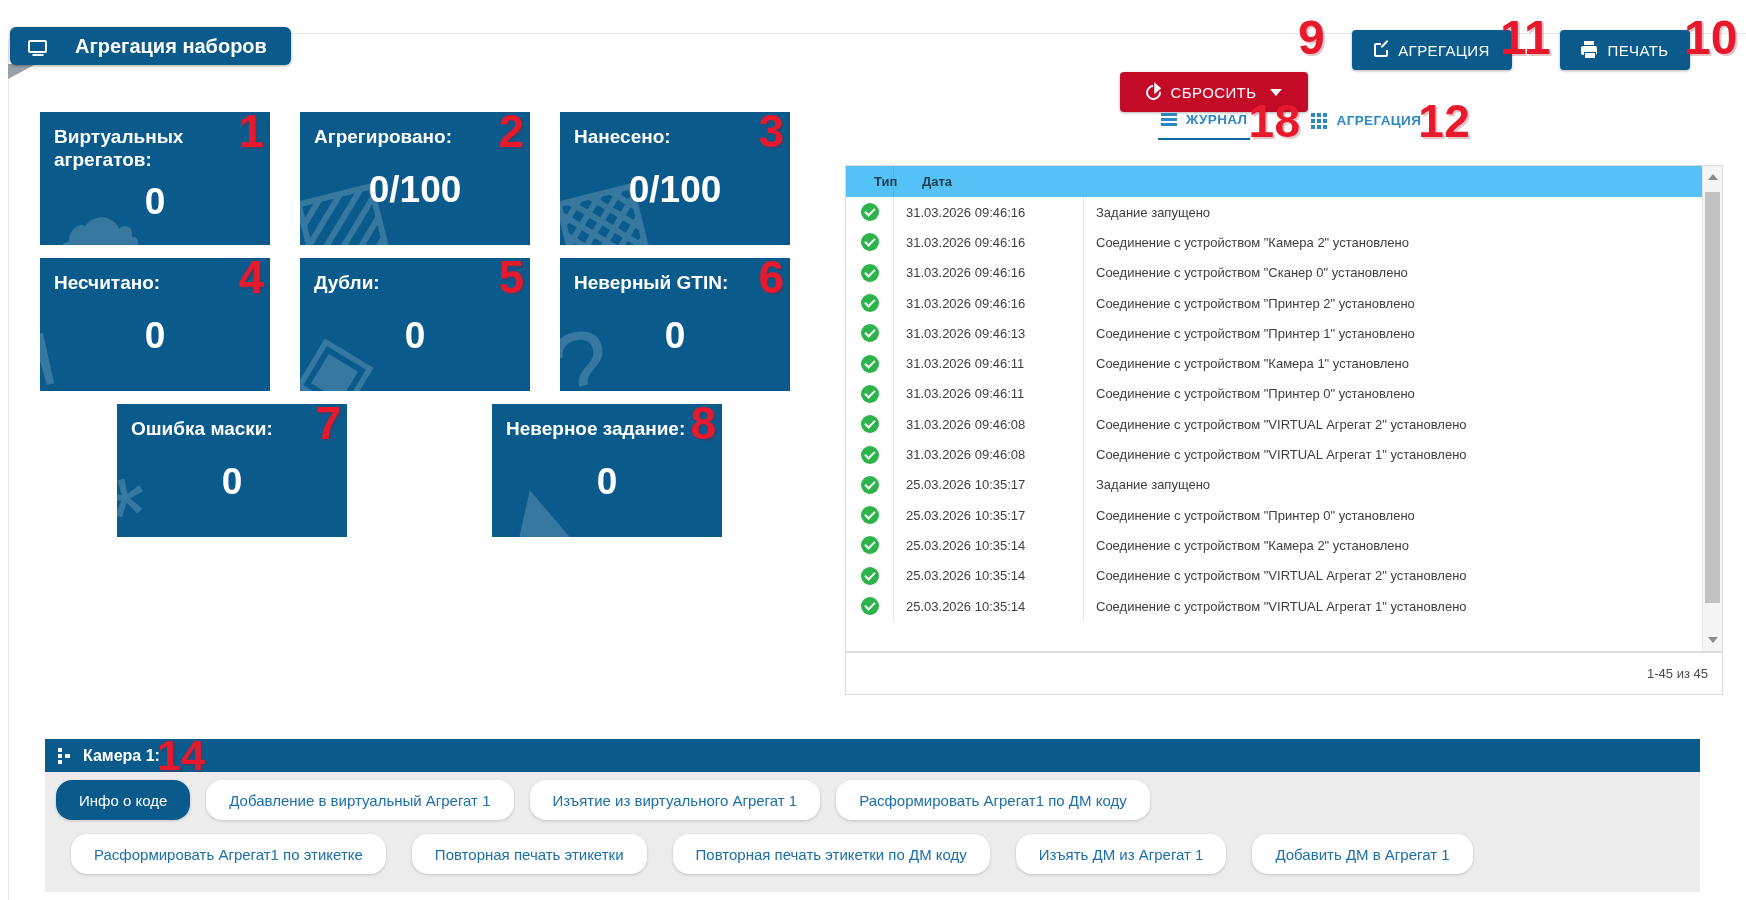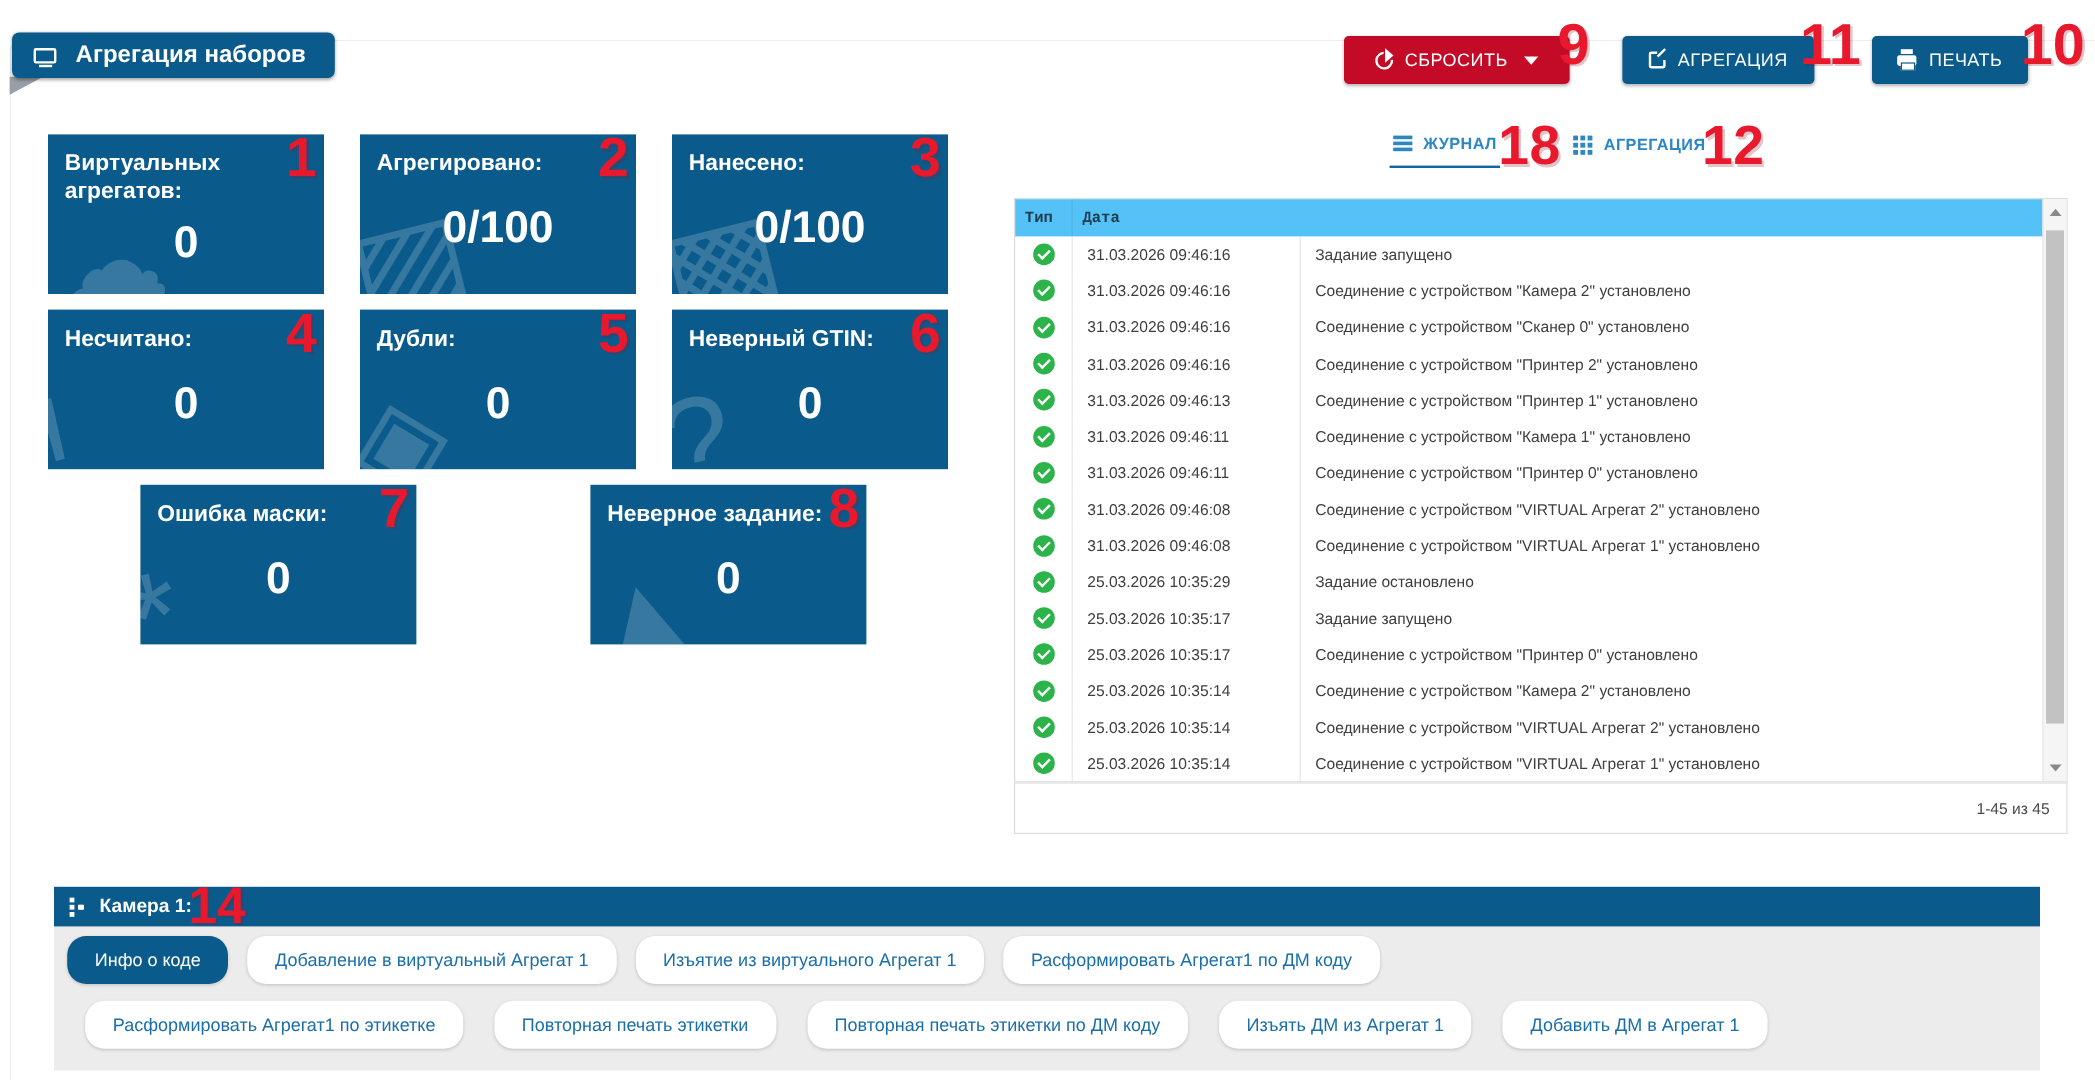--- a/index.html
+++ b/index.html
@@ -15,29 +15,29 @@
   }
   *{margin:0;padding:0;box-sizing:border-box;font-family:"Liberation Sans",sans-serif;}
   html,body{width:1746px;height:900px;background:#fff;overflow:hidden;position:relative;}
   .ann{position:absolute;color:var(--ann);font-weight:700;font-size:48px;line-height:1;z-index:60;text-shadow:2px 2px 0 rgba(140,20,40,.25);}
 
   
   .card{position:absolute;left:8px;top:33px;right:0;bottom:0;background:#fff;border:1px solid #e8e8e8;border-right:none;border-bottom:none;border-top-left-radius:10px;}
   .fold{position:absolute;left:8px;top:64px;width:0;height:0;border-top:15px solid #97a0a6;border-right:28px solid transparent;z-index:5;}
 
   
-  .title-tab{position:absolute;left:10px;top:27px;height:38px;background:var(--primary);border-radius:6px;display:flex;align-items:center;gap:16px;padding:0 24px 0 18px;z-index:10;box-shadow:0 1px 3px rgba(0,0,0,.35);}
+  .title-tab{position:absolute;left:10px;top:27px;height:38px;background:var(--primary);border-radius:6px;display:flex;align-items:center;gap:28px;padding:0 24px 0 18px;z-index:10;box-shadow:0 1px 3px rgba(0,0,0,.35);}
   .title-tab span.txt{color:#fff;font-size:20px;font-weight:700;}
   .monitor-icon{width:19px;height:13px;border:2px solid #fff;border-radius:2px;position:relative;display:inline-block;}
   .monitor-icon::after{content:'';position:absolute;left:50%;transform:translateX(-50%);bottom:-5px;width:11px;height:2px;background:#fff;}
 
   
   .tbtn{position:absolute;top:30px;height:40px;border:none;border-radius:4px;display:flex;align-items:center;justify-content:center;gap:10px;color:#fff;cursor:pointer;box-shadow:0 1px 3px rgba(0,0,0,.3);}
   .tbtn .lbl{font-size:15px;letter-spacing:.4px;color:#fff;}
-  .btn-reset{left:1120px;width:188px;background:var(--red);}
+  .btn-reset{left:1120px;width:188px;background:var(--red);margin-top:42px;}
   .btn-aggr{left:1352px;width:160px;background:var(--primary);}
   .btn-print{left:1560px;width:130px;background:var(--primary);}
   .refresh-icon{width:15px;height:15px;border:2px solid #fff;border-radius:50%;border-top-color:transparent;position:relative;display:inline-block;transform:rotate(40deg);}
   .refresh-icon::after{content:'';position:absolute;top:-4px;right:-1px;width:0;height:0;border-left:6px solid transparent;border-right:6px solid transparent;border-bottom:7px solid #fff;transform:rotate(50deg);}
   .caret-down{width:0;height:0;border-left:6px solid transparent;border-right:6px solid transparent;border-top:7px solid #fff;display:inline-block;margin-left:4px;}
   .external-icon{width:14px;height:14px;border:2px solid #fff;border-radius:2px;position:relative;display:inline-block;}
   .external-icon::before{content:'';position:absolute;top:-4px;right:-4px;width:9px;height:9px;background:var(--primary);}
   .external-icon::after{content:'';position:absolute;top:-2px;right:-3px;width:9px;height:2px;background:#fff;transform:rotate(-45deg);}
   .printer-icon{width:16px;height:9px;background:#fff;border-radius:2px;position:relative;display:inline-block;}
   .printer-icon::before{content:'';position:absolute;top:-5px;left:3px;width:10px;height:4px;background:#fff;}
@@ -63,21 +63,21 @@
   .tabs{position:absolute;left:1158px;top:112px;display:flex;gap:58px;z-index:10;}
   .tab{display:flex;align-items:center;gap:9px;color:var(--tab);font-size:13.5px;font-weight:700;letter-spacing:.4px;padding:0 3px 11px 3px;position:relative;cursor:pointer;}
   .tab.active{border-bottom:2px solid #0f67a1;}
   .tab .tab-ann{position:absolute;right:-50px;top:-14px;font-size:46px;font-weight:700;color:var(--ann);line-height:1;text-shadow:2px 2px 0 rgba(140,20,40,.25);}
   .list-icon{width:16px;height:3px;background:var(--tab);box-shadow:0 5px 0 var(--tab),0 10px 0 var(--tab);margin-top:-10px;display:inline-block;}
   .grid-icon{width:4px;height:4px;background:var(--tab);box-shadow:6px 0 0 var(--tab),12px 0 0 var(--tab),0 6px 0 var(--tab),6px 6px 0 var(--tab),12px 6px 0 var(--tab),0 12px 0 var(--tab),6px 12px 0 var(--tab),12px 12px 0 var(--tab);margin:-12px 12px 0 0;display:inline-block;}
 
   
   .log-panel{position:absolute;left:845px;top:165px;width:878px;height:487px;border:1px solid var(--border);background:#fff;}
   .log-header{display:flex;height:31px;width:857px;background:var(--thead);align-items:center;font-size:13px;font-weight:700;color:#1f3d4d;}
-  .hcell{padding-left:8px;height:100%;display:flex;align-items:center;border-right:1px solid rgba(0,0,0,.08);font-family:Liberation Mono, monospace;}
+  .hcell{padding-left:28px;height:100%;display:flex;align-items:center;border-right:1px solid rgba(0,0,0,.08);}
   .hcell:last-child{border-right:none;}
   .h-type{width:48px;}
   .h-date{width:190px;}
   .h-event{flex:1;}
   .log-rows{position:absolute;left:0;top:31px;width:857px;height:454px;overflow:hidden;}
   .log-row{height:30.3px;display:flex;align-items:center;font-size:13px;color:#3e3e3e;}
   .c-type{width:48px;display:flex;justify-content:center;align-self:stretch;align-items:center;border-right:1px solid #e6e6e6;}
   .c-date{width:190px;padding-left:12px;align-self:stretch;display:flex;align-items:center;border-right:1px solid #e6e6e6;}
   .c-event{flex:1;padding-left:12px;}
   .check{width:18px;height:18px;border-radius:50%;background:var(--green);display:flex;align-items:center;justify-content:center;}
@@ -262,27 +262,20 @@
         <div class="c-type">
           <span class="check"></span>
         </div>
         <div class="c-date">31.03.2026 09:46:08</div>
         <div class="c-event">Соединение с устройством "VIRTUAL Агрегат 1" установлено</div>
       </div>
       <div class="log-row">
         <div class="c-type">
           <span class="check"></span>
         </div>
-        <div class="c-date">25.03.2026 10:35:29</div>
-        <div class="c-event">Задание остановлено</div>
-      </div>
-      <div class="log-row">
-        <div class="c-type">
-          <span class="check"></span>
-        </div>
         <div class="c-date">25.03.2026 10:35:17</div>
         <div class="c-event">Задание запущено</div>
       </div>
       <div class="log-row">
         <div class="c-type">
           <span class="check"></span>
         </div>
         <div class="c-date">25.03.2026 10:35:17</div>
         <div class="c-event">Соединение с устройством "Принтер 0" установлено</div>
       </div>

